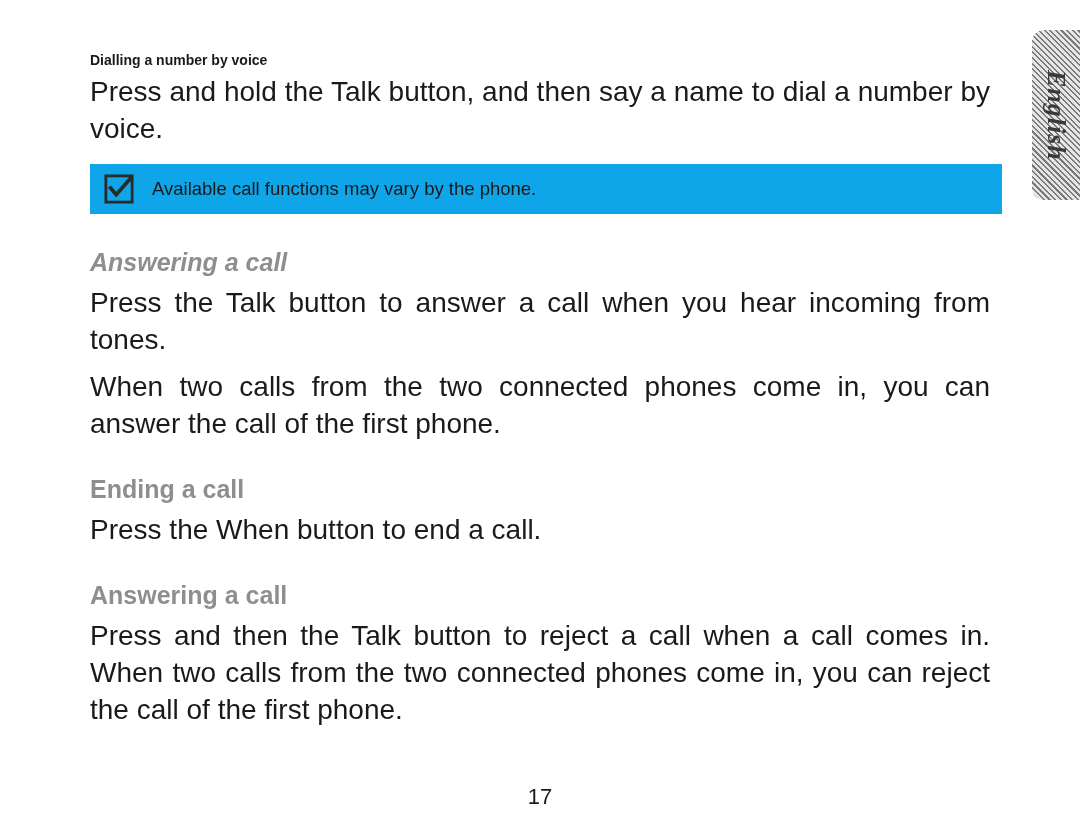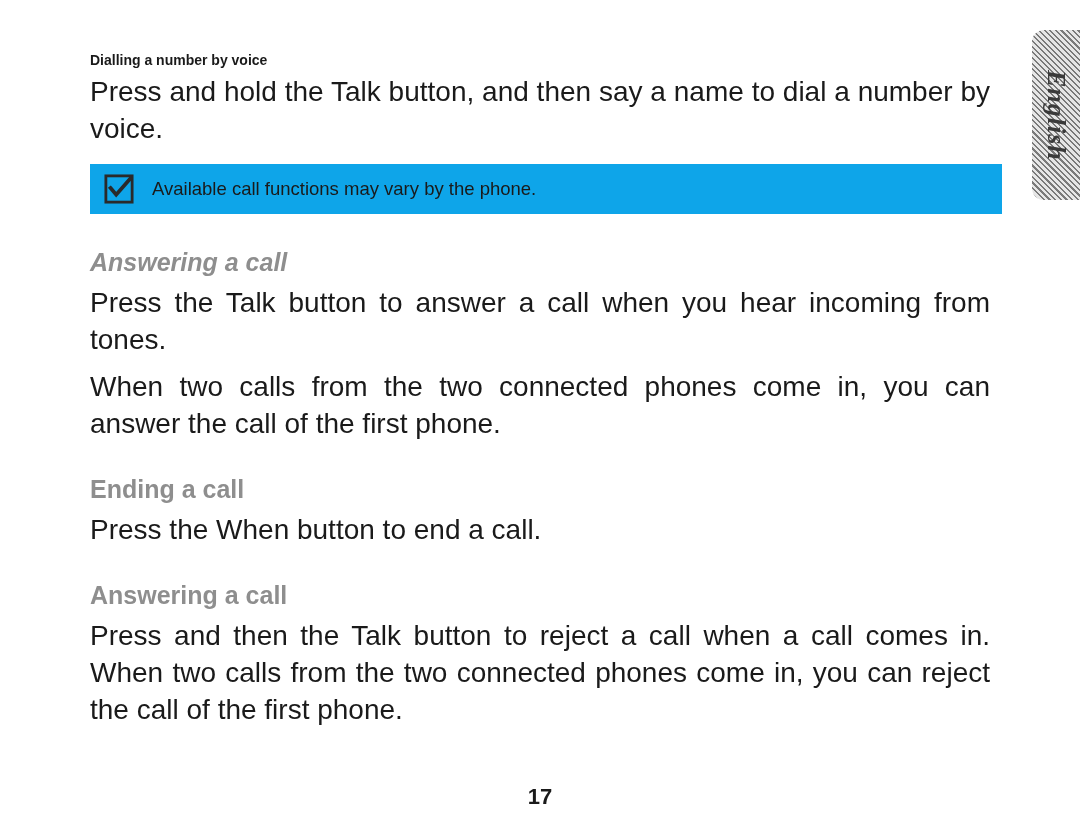--- a/index.html
+++ b/index.html
@@ -90,21 +90,20 @@
     margin-bottom: 8px;
   }
   .page-number {
     position: absolute;
     bottom: 30px;
     left: 0;
     width: 1080px;
     text-align: center;
     font-size: 22px;
     color: #1a1a1a;
-    font-weight: bold;
   }
 </style>
 </head>
 <body>
 
 <div class="page">
 
   <div class="tab">
     <span class="tab-text">English</span>
   </div>

